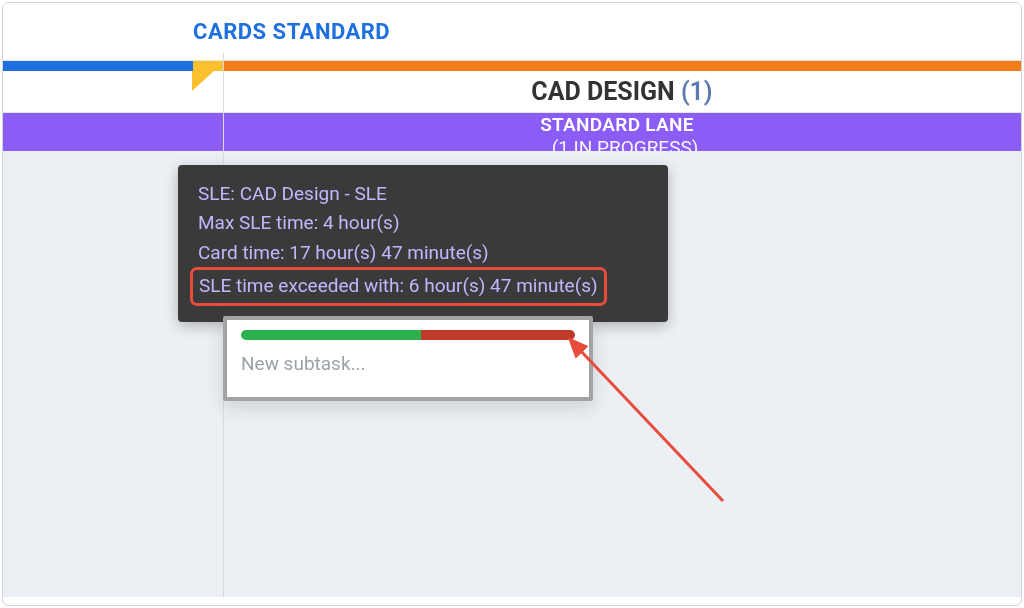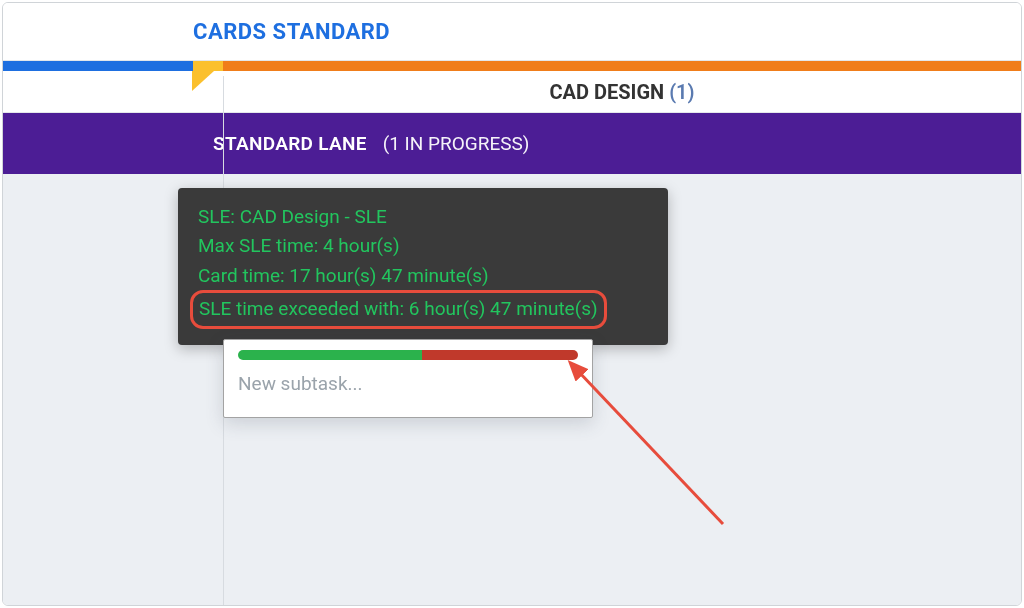--- a/index.html
+++ b/index.html
@@ -48,50 +48,51 @@
   .column-header-row{
     height:42px;
     display:flex;
     align-items:center;
     background:#fff;
     border-bottom:1px solid #e4e7ea;
   }
   .column-header-left{ width:220px; }
   .column-header-main{
     flex:1; text-align:center;
-    font-size:20px; font-weight:700; color:#333;
+    font-size:25px; font-weight:700; color:#333;
   }
   .column-header-main .count{ color:#5a7ab0; font-weight:600; }
   .lane-bar{
-    height:61px;
-    background:#4c1d95;
+    height:38px;
+    background:#8b5cf6;
     color:#fff;
     display:flex;
     align-items:center;
     padding-left:210px;
     font-size:19px;
+    flex-direction:column;
   }
   .lane-name{ font-weight:600; letter-spacing:.3px; }
   .lane-count{ font-weight:400; opacity:.95; margin-left:16px;}
   .board{
     position:relative;
     background:#eceff3;
     height: calc(100% - 58px - 10px - 42px - 46px);
     width:100%;
   }
   .vline{
     position:absolute; top:-98px; bottom:0;
     left:220px; width:1px; background:#d7dbe0;
   }
   .card{
     position:absolute;
     left:220px; top:165px;
     width:370px;
     background:#fff;
-    border:1px solid #a3a3a3;
+    border:4px solid #a3a3a3;
     border-radius:2px;
     box-shadow:0 6px 18px rgba(60,70,90,.18);
     padding:10px 14px 22px;
   }
   .sle-bar{
     height:10px; width:100%;
     border-radius:5px;
     overflow:hidden;
     display:flex;
     margin-bottom:12px;
@@ -100,31 +101,31 @@
   .sle-over{ background:#c0392b; }
   .subtask-input{
     color:#9aa3ab;
     font-size:19px;
   }
   .tooltip{
     position:absolute;
     left:175px; top:14px;
     width:490px;
     background:#3a3a3a;
-    color:#22c55e;
+    color:#c4b5fd;
     border-radius:4px;
     padding:14px 20px 16px;
     font-size:19px;
     line-height:1.55;
     box-shadow:0 4px 14px rgba(0,0,0,.25);
   }
   .tooltip .highlight{
     display:inline-block;
     border:3px solid #e74c3c;
-    border-radius:13px;
+    border-radius:7px;
     padding:1px 6px 2px;
     margin-left:-8px;
   }
   .arrow{
     position:absolute;
     left:555px; top:185px;
     width:180px; height:180px;
     pointer-events:none;
   }
 </style>

